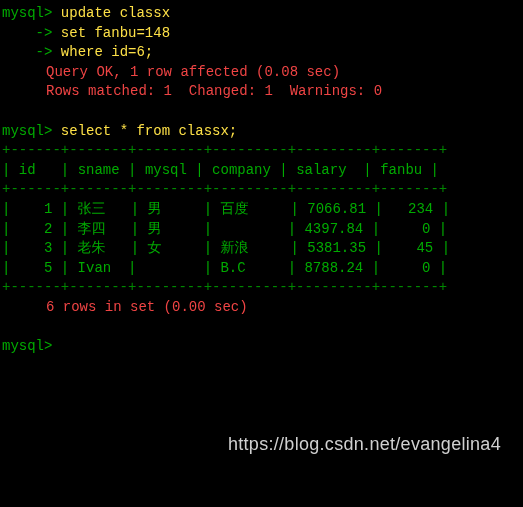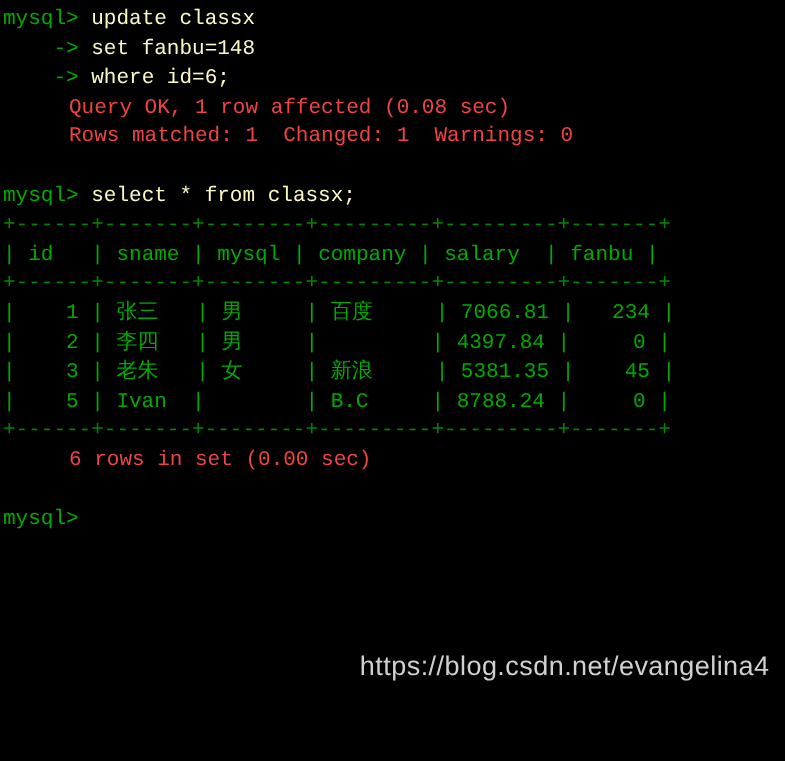--- a/index.html
+++ b/index.html
@@ -15,33 +15,33 @@
       width: 523px;
       height: 507px;
       padding: 4px 2px;
       position: relative;
       line-height: 1.4;
     }
     .line {
       white-space: pre;
     }
     .cmd {
-      color: #fef9c3;
+      color: #fde047;
     }
     .result {
       color: #ef4444;
       margin-left: 44px;
     }
     .table-border {
       color: #008800;
     }
     .watermark {
       position: absolute;
       bottom: 50px;
-      right: 10px;
+      right: 22px;
       color: #d0d0d0;
       font-family: Arial, sans-serif;
       font-size: 18px;
       font-weight: 300;
       letter-spacing: 0.3px;
     }
   </style>
 </head>
 <body>
 

